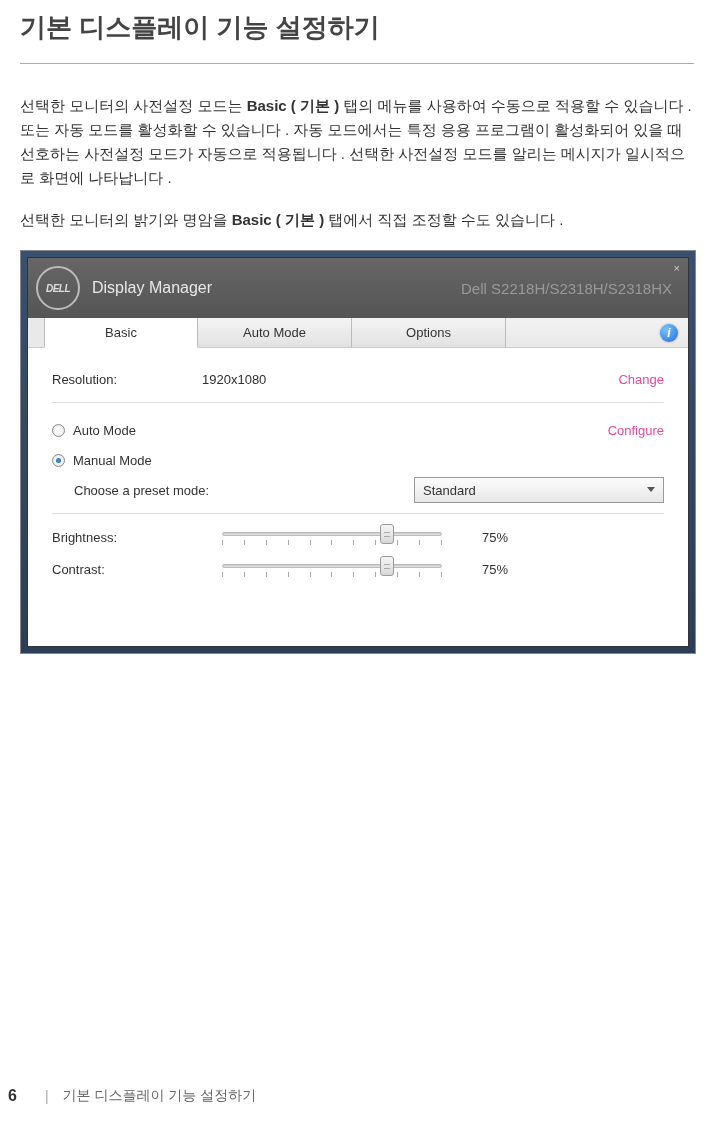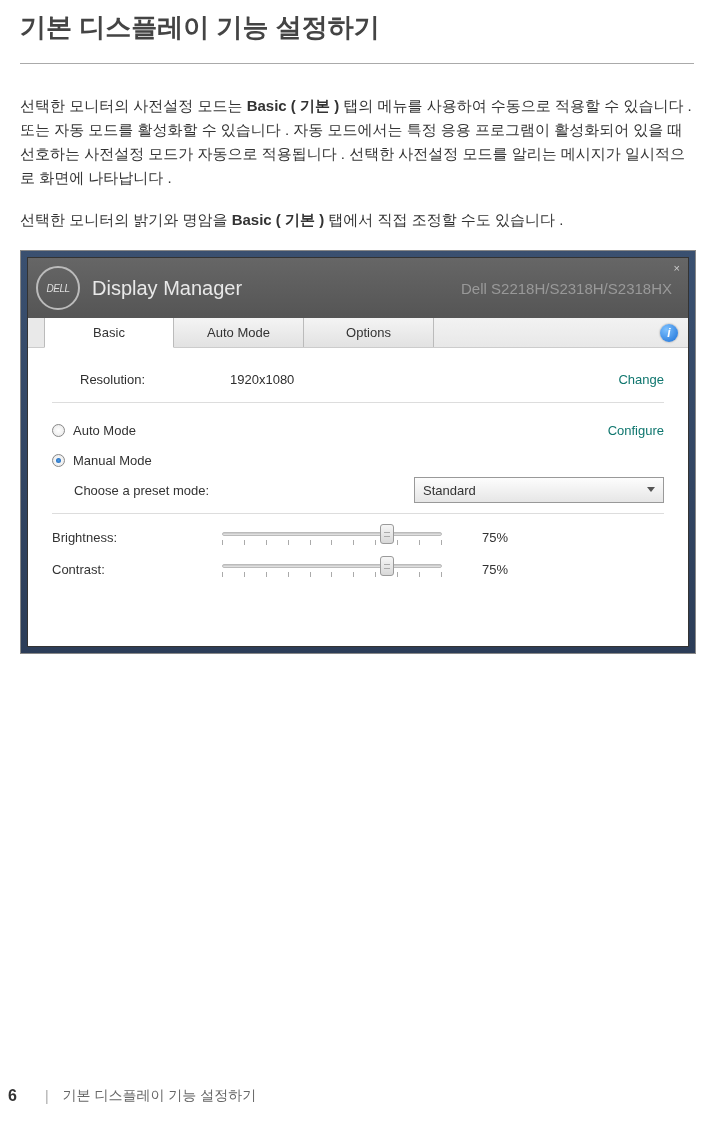--- a/index.html
+++ b/index.html
@@ -49,27 +49,27 @@
     .dell-logo {
       width: 44px; height: 44px;
       border: 2px solid #bbb;
       border-radius: 50%;
       margin: 0 12px 0 8px;
       display: flex;
       align-items: center;
       justify-content: center;
       color: #ddd;
       font-size: 10px;
-      font-weight: 400;
+      font-weight: 700;
       letter-spacing: -0.5px;
       font-style: italic;
     }
     .titlebar-title {
       color: #e8e8e8;
-      font-size: 20px;
+      font-size: 16px;
       font-weight: 300;
       text-align: center;
     }
     .monitor-model {
       position: absolute;
       right: 16px;
       color: #999;
       font-size: 15px;
     }
     .close-x {
@@ -82,21 +82,21 @@
     }
     .tabstrip {
       display: flex;
       background: #e9e9e9;
       height: 30px;
       align-items: stretch;
       border-bottom: 1px solid #ccc;
       position: relative;
     }
     .tab {
-      width: 130px;
+      width: 154px;
       display: flex;
       align-items: center;
       justify-content: center;
       font-size: 13px;
       color: #333;
       border-right: 1px solid #bbb;
       background: linear-gradient(#f4f4f4, #e2e2e2);
       cursor: pointer;
     }
     .tab.active {
@@ -130,23 +130,23 @@
       padding: 14px 24px 24px 24px;
       font-size: 13px;
       color: #333;
     }
     .row {
       display: flex;
       align-items: center;
       min-height: 26px;
       margin: 4px 0;
     }
-    .label-col { width: 150px; color: #2e2e2e; margin-left: 28px; }
+    .label-col { width: 150px; color: #2e2e2e; }
     .value-col { width: 200px; color: #2e2e2e; }
-    .link-col { margin-left: auto; color: #0f766e; cursor: pointer; }
+    .link-col { margin-left: auto; color: #ec4899; cursor: pointer; }
     .radio {
       width: 13px; height: 13px;
       border-radius: 50%;
       border: 1px solid #888;
       display: inline-flex;
       align-items: center;
       justify-content: center;
       margin-right: 8px;
       background: radial-gradient(#fff, #e6e6e6);
       vertical-align: middle;

